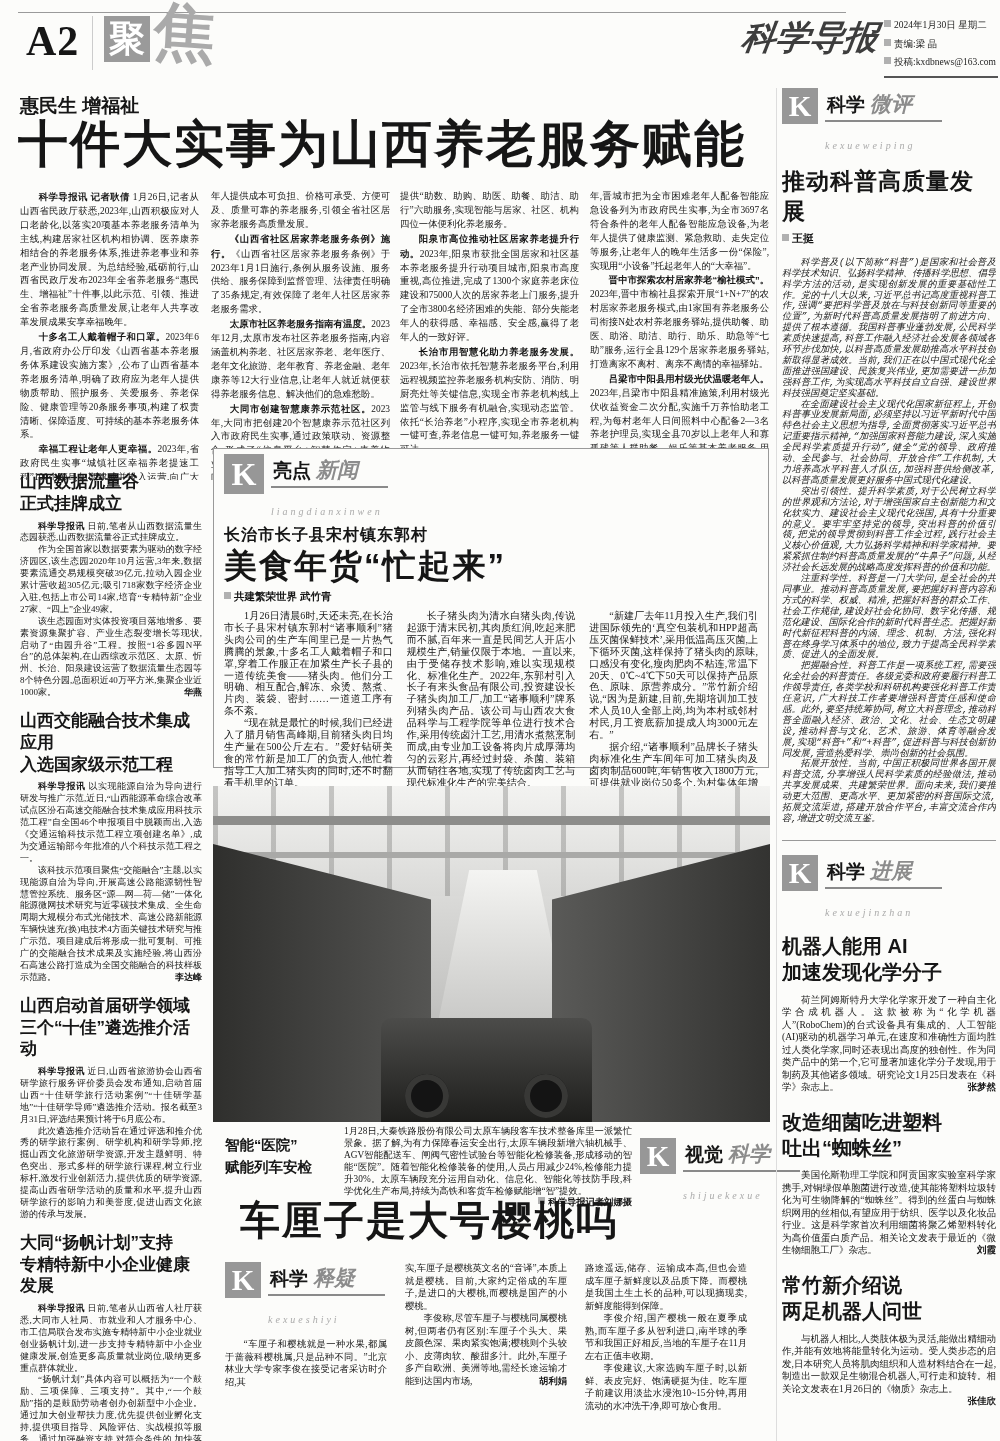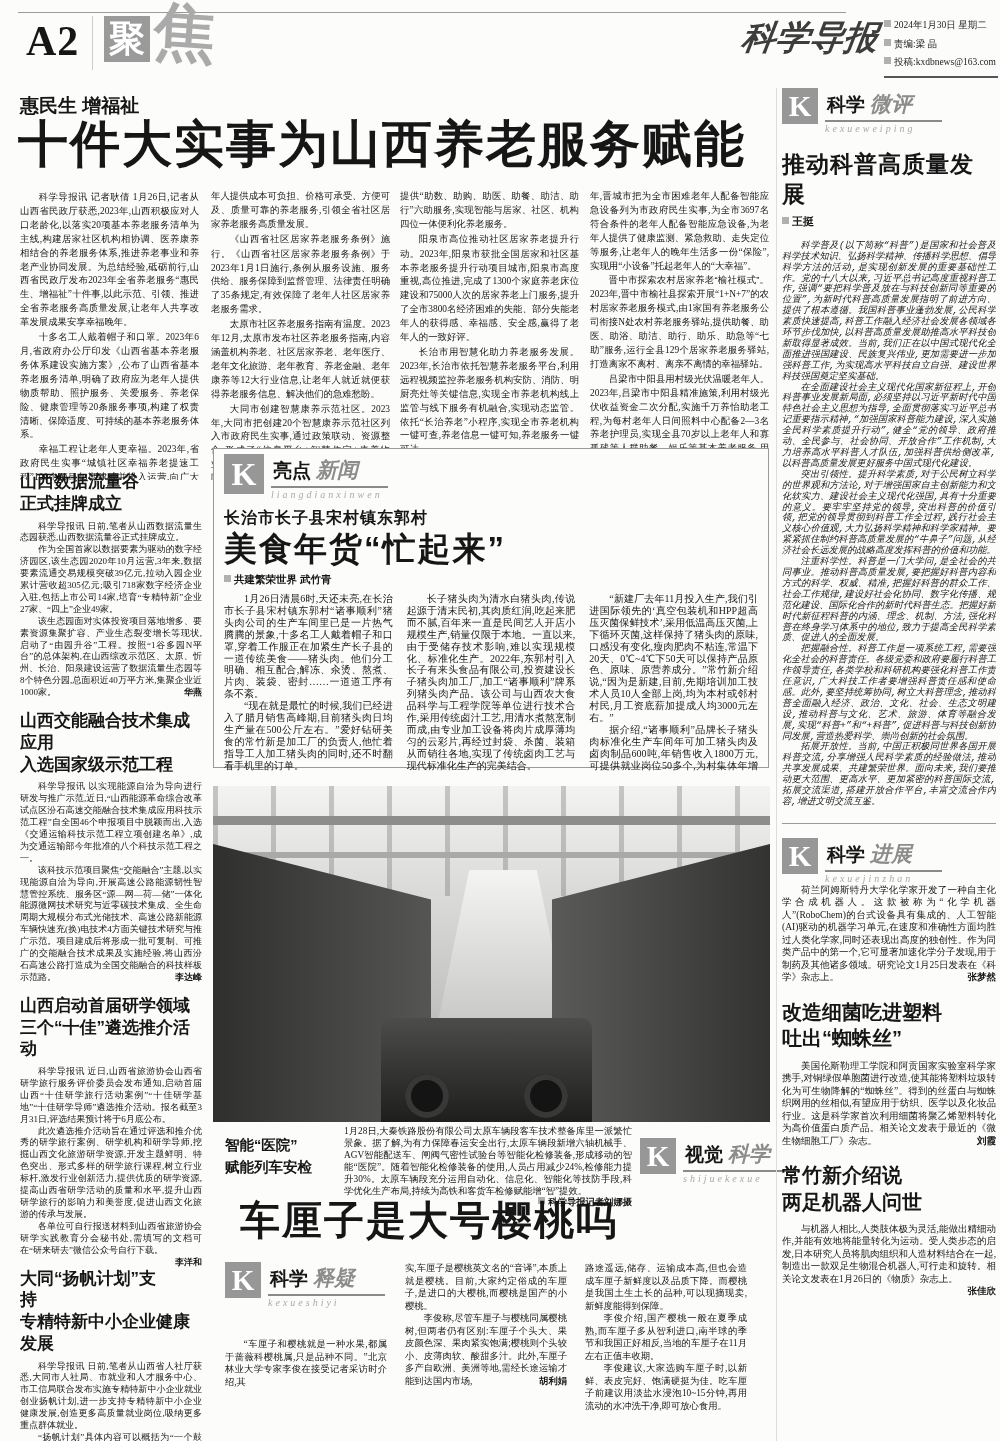--- a/index.html
+++ b/index.html
@@ -1,21 +1,21 @@
 <!DOCTYPE html>
 <html><head>
 <meta charset="utf-8">
 <style>
   html,body{margin:0;padding:0}
   body{width:1000px;height:1441px;position:relative;overflow:hidden;background:#fcfcfa;
        color:#161616;font-family:"Liberation Serif",serif}
   .abs{position:absolute}
   p.para{margin:0;text-indent:2em;text-align:justify}
   p.para.cont{text-indent:0}
-  .rb{font-family:"Liberation Sans",sans-serif;font-weight:400}
+  .rb{font-family:"Liberation Sans",sans-serif;font-weight:700}
   .byl{float:right;font-weight:700;font-family:"Liberation Sans",sans-serif}
   
   .topline{left:18px;top:12px;width:828px;height:1px;background:#9a9a9a}
   .pageno{left:26px;top:20px;font:900 42px/1 "Liberation Serif",serif;letter-spacing:1px}
   .logosep{left:92px;top:16px;width:1px;height:54px;background:#ccc}
   .jubox{left:104px;top:16px;width:46px;height:46px;background:#9a9a9a;color:#fff;
          font:900 36px/46px "Liberation Serif",serif;text-align:center}
   .jiao{left:154px;top:2px;font:700 62px/1 "DejaVu Serif",serif;color:#aaa;transform:rotate(4deg)}
   .masthead{left:742px;top:20px;font:700 34px/1 "DejaVu Serif",serif;font-style:italic;
             color:#3d3d3d;transform:skewX(-8deg)}
@@ -33,21 +33,21 @@
   
   .hlbox{left:213px;top:448px;width:556px;height:320px;border:1px solid #999;box-sizing:border-box;
          padding:5px 10px;background:#fcfcfa}
   .badge{display:flex;align-items:flex-start;gap:7px}
   .k{width:36px;height:36px;background:#979797;color:#fff;font:700 29px/36px "Liberation Serif",serif;
      text-align:center;flex:0 0 auto}
   .btcol{display:flex;flex-direction:column}
   .btxt{border-bottom:2px solid #8a8a8a;padding:2px 30px 2px 2px;white-space:nowrap}
   .bb{font:900 19px "Liberation Sans",sans-serif}
   .bs{font:700 21px "DejaVu Serif",serif;font-style:italic;color:#8c8c8c;margin-left:5px}
-  .bp{font:italic 10px "Liberation Serif",serif;color:#aaa;letter-spacing:3px;margin-top:1px}
+  .bp{font:italic 10px "Liberation Serif",serif;color:#aaa;letter-spacing:3px;margin-top:18px}
   .hlkick{font:700 16px/1 "Liberation Sans",sans-serif;margin:10px 0 6px;letter-spacing:1px}
   .hltitle{font:900 33px/1 "Liberation Sans",sans-serif;letter-spacing:2px;margin:2px 0 8px}
   .hlby{font:700 10.5px "Liberation Sans",sans-serif;margin-bottom:6px}
   .hlbody{column-count:3;column-gap:14px;height:186px;overflow:hidden;font-size:10px;line-height:11.9px}
   
   .ph{left:213px;top:786px;width:557px;height:336px;overflow:hidden;
       background:linear-gradient(180deg,#ededeb 0%,#dcdcda 30%,#c3c3c1 65%,#969694 100%)}
   .ceil{position:absolute;top:0;left:0;right:0;height:110px;
         background:repeating-linear-gradient(90deg,rgba(110,110,108,.35) 0 5px,transparent 5px 58px),
         linear-gradient(#f3f3f1,#d9d9d7)}
@@ -135,21 +135,20 @@
     <span>山西交能融合技术集成应用</span><br><span>入选国家级示范工程</span></h3>
   <div class="lbody">
       <p class="para"><span class="rb">科学导报讯 </span>以实现能源自洽为导向进行研发与推广示范,近日,“山西能源革命综合改革试点区汾石高速交能融合技术集成应用科技示范工程”自全国46个申报项目中脱颖而出,入选《交通运输科技示范工程立项创建名单》,成为交通运输部今年批准的八个科技示范工程之一。</p>
       <p class="para">该科技示范项目聚焦“交能融合”主题,以实现能源自洽为导向,开展高速公路能源韧性智慧管控系统、服务区“源—网—荷—储”一体化能源微网技术研究与近零碳技术集成、全生命周期大规模分布式光储技术、高速公路新能源车辆快速充(换)电技术4方面关键技术研究与推广示范。项目建成后将形成一批可复制、可推广的交能融合技术成果及实施经验,将山西汾石高速公路打造成为全国交能融合的科技样板示范路。<b class="byl">李达峰</b></p>
     </div>
   <h3 class="ltitle">
     <span>山西启动首届研学领域</span><br><span>三个“十佳”遴选推介活动</span></h3>
   <div class="lbody">
       <p class="para"><span class="rb">科学导报讯 </span>近日,山西省旅游协会山西省研学旅行服务评价委员会发布通知,启动首届山西“十佳研学旅行活动案例”“十佳研学基地”“十佳研学导师”遴选推介活动。报名截至3月31日,评选结果预计将于6月底公布。</p>
       <p class="para">此次遴选推介活动旨在通过评选和推介优秀的研学旅行案例、研学机构和研学导师,挖掘山西文化旅游研学资源,开发主题鲜明、特色突出、形式多样的研学旅行课程,树立行业标杆,激发行业创新活力,提供优质的研学资源,提高山西省研学活动的质量和水平,提升山西研学旅行的影响力和美誉度,促进山西文化旅游的传承与发展。</p>
-      <p class="para">各单位可自行报送材料到山西省旅游协会研学实践教育分会秘书处,需填写的文档可在“研来研去”微信公众号自行下载。<b class="byl">李洋和</b></p>
     </div>
   <h3 class="ltitle">
     <span>大同“扬帆计划”支持</span><br><span>专精特新中小企业健康发展</span></h3>
   <div class="lbody">
       <p class="para"><span class="rb">科学导报讯 </span>日前,笔者从山西省人社厅获悉,大同市人社局、市就业和人才服务中心、市工信局联合发布实施专精特新中小企业就业创业扬帆计划,进一步支持专精特新中小企业健康发展,创造更多高质量就业岗位,吸纳更多重点群体就业。</p>
       <p class="para">“扬帆计划”具体内容可以概括为“一个鼓励、三项保障、三项支持”。其中,“一个鼓励”指的是鼓励劳动者创办创新型中小企业。通过加大创业帮扶力度,优先提供创业孵化支持,提供项目指导、风险评估、实战模拟等服务。通过加强融资支持,对符合条件的,加快落实创业担保贷款、稳岗扩岗专项贷款等政策。</p>
     </div>
 </div>
 
 <div class="abs hlbox">
@@ -241,20 +240,22 @@
       <p class="para">拓展开放性。当前,中国正积极同世界各国开展科普交流,分享增强人民科学素质的经验做法,推动共享发展成果、共建繁荣世界。面向未来,我们要推动更大范围、更高水平、更加紧密的科普国际交流,拓展交流渠道,搭建开放合作平台,丰富交流合作内容,增进文明交流互鉴。</p>
     </div>
   <div class="hdiv"></div>
   <div class="badge">
     <span class="k">K</span>
     <span class="btcol">
       <span class="btxt"><span class="bb">科学</span><span class="bs">进展</span></span>
       <span class="bp">kexuejinzhan</span>
     </span>
   </div>
+  <h3 class="jztitle">
+    <span>机器人能用 AI</span><br><span>加速发现化学分子</span></h3>
   <div class="jzbody">
       <p class="para">荷兰阿姆斯特丹大学化学家开发了一种自主化学合成机器人。这款被称为“化学机器人”(RoboChem)的台式设备具有集成的、人工智能(AI)驱动的机器学习单元,在速度和准确性方面均胜过人类化学家,同时还表现出高度的独创性。作为同类产品中的第一个,它可显著加速化学分子发现,用于制药及其他诸多领域。研究论文1月25日发表在《科学》杂志上。<b class="byl">张梦然</b></p>
     </div>
   <h3 class="jztitle">
     <span>改造细菌吃进塑料</span><br><span>吐出“蜘蛛丝”</span></h3>
   <div class="jzbody">
       <p class="para">美国伦斯勒理工学院和阿贡国家实验室科学家携手,对铜绿假单胞菌进行改造,使其能将塑料垃圾转化为可生物降解的“蜘蛛丝”。得到的丝蛋白与蜘蛛织网用的丝相似,有望应用于纺织、医学以及化妆品行业。这是科学家首次利用细菌将聚乙烯塑料转化为高价值蛋白质产品。相关论文发表于最近的《微生物细胞工厂》杂志。<b class="byl">刘霞</b></p>
     </div>
   <h3 class="jztitle">
     <span>常竹新介绍说</span><br><span>两足机器人问世</span></h3>

